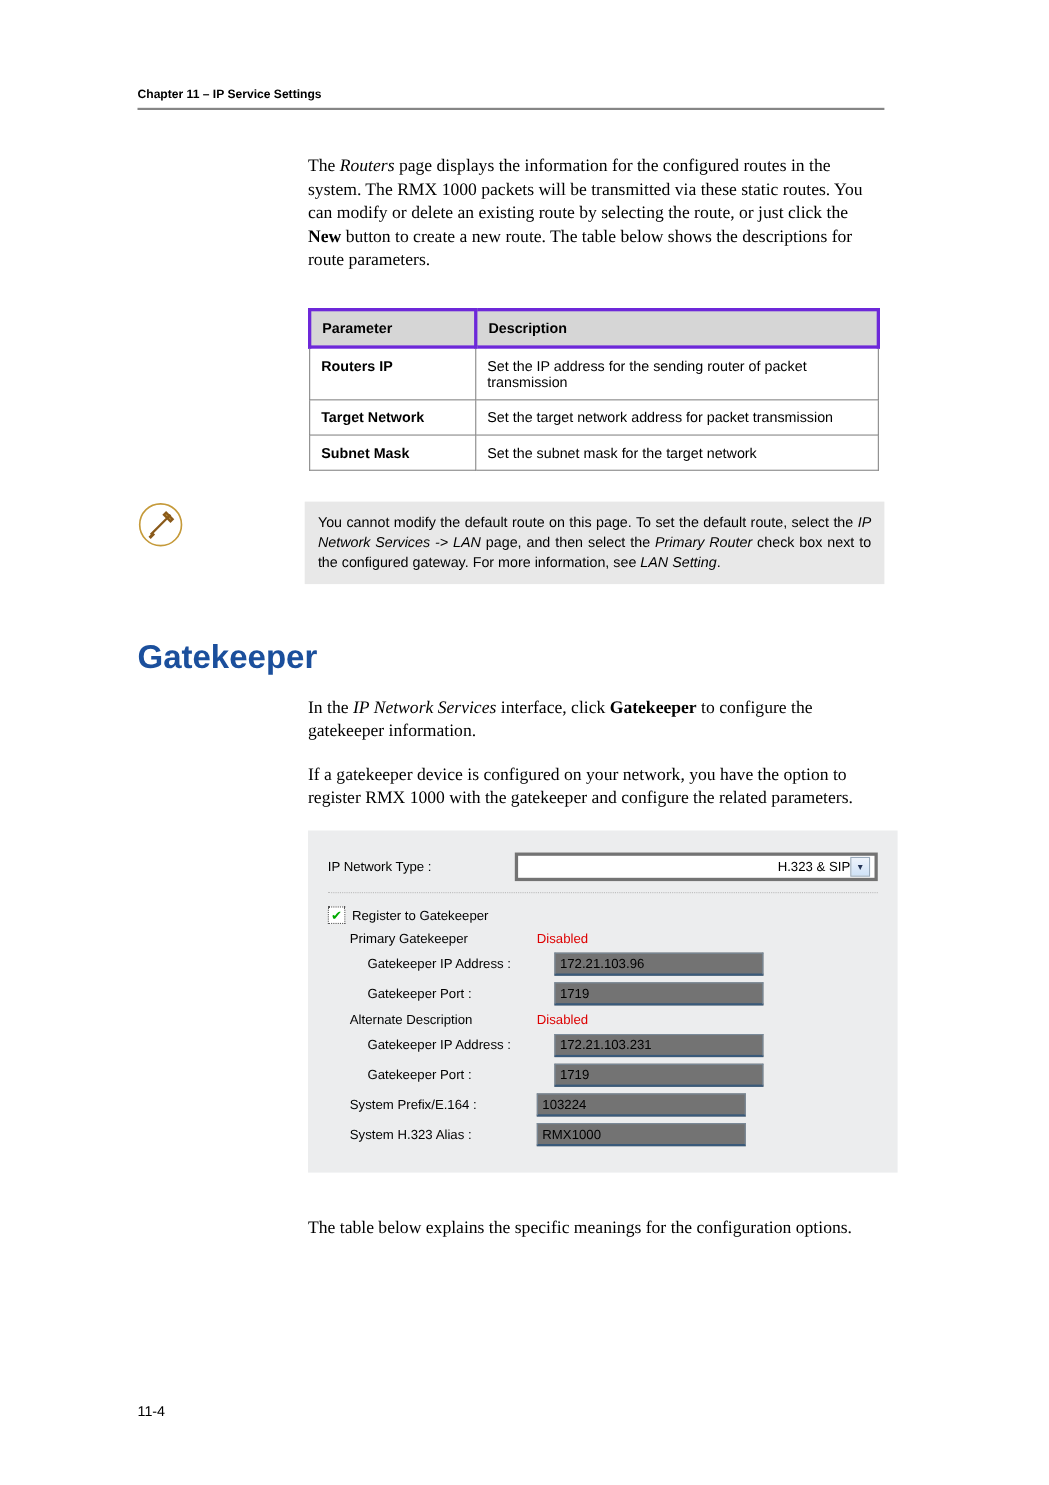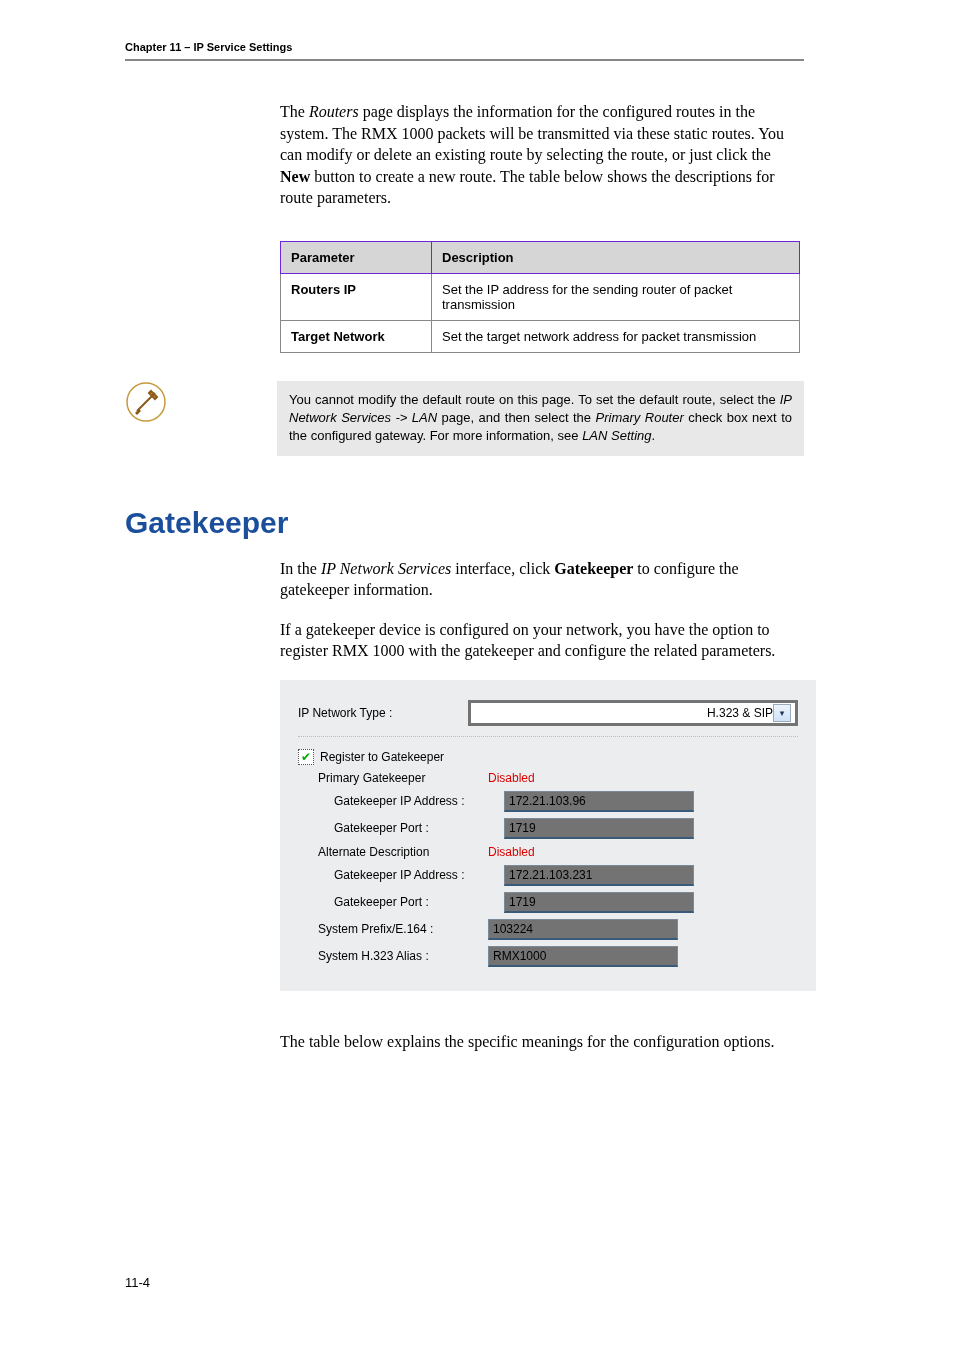--- a/index.html
+++ b/index.html
@@ -6,21 +6,21 @@
     margin: 0;
     padding: 0;
     background: #fff;
     font-family: "Times New Roman", Georgia, serif;
     color: #000;
   }
   .page {
     width: 954px;
     height: 1350px;
     position: relative;
-    padding: 41px 150px 60px 125px;
+    padding: 80px 150px 60px 125px;
     box-sizing: border-box;
   }
   .header-line {
     font-family: Arial, Helvetica, sans-serif;
     font-weight: bold;
     font-size: 11px;
     color: #000;
     margin-bottom: 6px;
   }
   .rule {
@@ -41,21 +41,21 @@
     width: 520px;
     margin-top: 32px;
     margin-bottom: 28px;
     font-family: Arial, Helvetica, sans-serif;
     font-size: 13px;
   }
   .tbl th {
     background: #d6d6d6;
     text-align: left;
     padding: 8px 10px;
-    border: 1px solid #6d28d9;
+    border: 3px solid #6d28d9;
     font-weight: bold;
   }
   .tbl td {
     padding: 8px 10px;
     border: 1px solid #888;
     vertical-align: top;
   }
   .tbl td.param {
     width: 130px;
     font-weight: bold;
@@ -196,20 +196,24 @@
     </thead>
     <tbody>
       <tr>
         <td class="param">Routers IP</td>
         <td>Set the IP address for the sending router of packet transmission</td>
       </tr>
       <tr>
         <td class="param">Target Network</td>
         <td>Set the target network address for packet transmission</td>
       </tr>
+      <tr>
+        <td class="param">Subnet Mask</td>
+        <td>Set the subnet mask for the target network</td>
+      </tr>
     </tbody>
   </table>
 
   <div class="note-row">
     <div class="note-icon">
       <svg width="42" height="42" viewBox="0 0 42 42">
         <ellipse cx="21" cy="21" rx="19" ry="19" fill="#fff" stroke="#c59a3a" stroke-width="1.5"></ellipse>
         <path d="M12 30 L30 12 M26 10 L32 16 L30 18 L24 12 Z" stroke="#8a5a1a" stroke-width="2" fill="#c59a3a"></path>
         <path d="M10 32 L14 28 L16 30 L12 34 Z" fill="#8a5a1a"></path>
       </svg>

